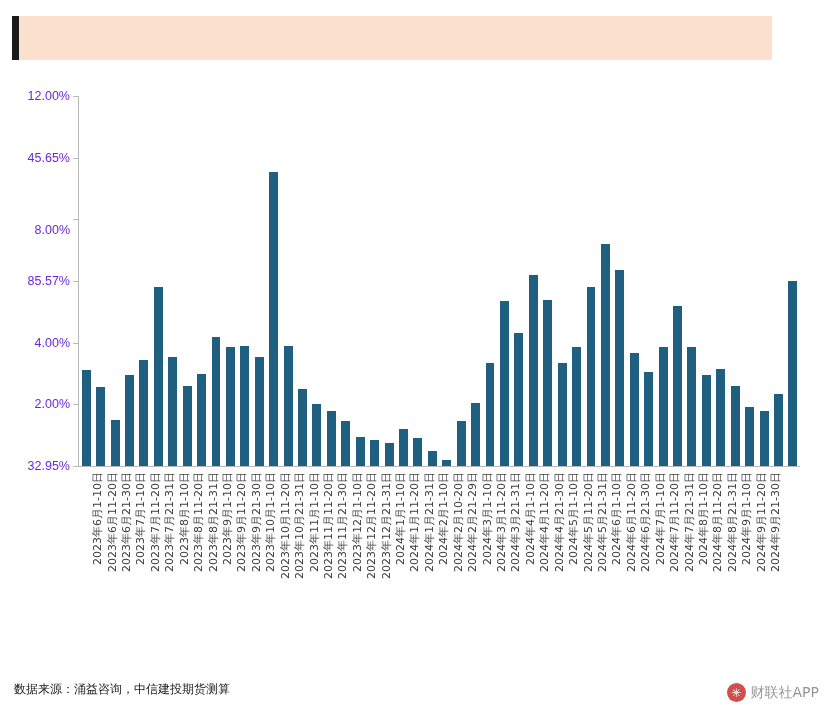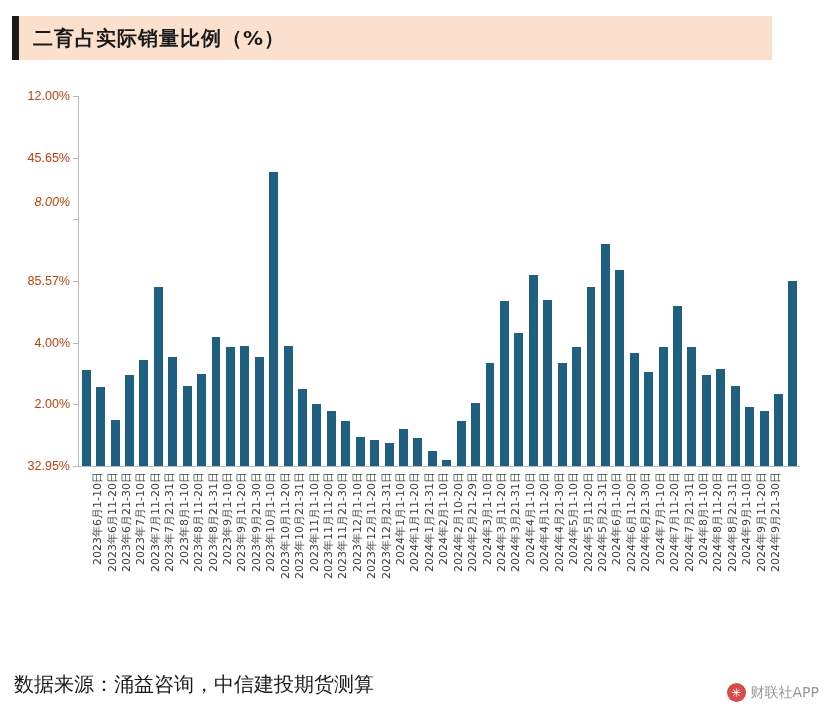--- a/index.html
+++ b/index.html
@@ -71,21 +71,21 @@
     width: 722px;
     height: 1px;
     background: #b9b9b9;
   }
   .y-label {
     position: absolute;
     right: 100%;
     transform: translateY(-50%);
     padding-right: 8px;
     font-size: 12.5px;
-    color: #c2410c;
+    color: #6d28d9;
     white-space: nowrap;
     font-family: "Liberation Sans", sans-serif;
   }
   .tick-mark {
     position: absolute;
     width: 5px;
     height: 1px;
     background: #b9b9b9;
     left: -5px;
   }
@@ -133,21 +133,21 @@
     white-space: nowrap;
     font-family: "DejaVu Sans", "Liberation Sans", sans-serif;
     margin-left: 4px;
   }
 
   
   .source-note {
     position: absolute;
     left: 14px;
     bottom: 22px;
-    font-size: 20px;
+    font-size: 12px;
     color: #1a1a1a;
     font-family: "DejaVu Sans", "Liberation Sans", sans-serif;
   }
   .watermark {
     position: absolute;
     right: 16px;
     bottom: 18px;
     display: flex;
     align-items: center;
     gap: 5px;
@@ -169,38 +169,37 @@
     font-size: 14px;
     color: #8a8a8a;
     font-family: "DejaVu Sans", "Liberation Sans", sans-serif;
   }
 </style>
 </head>
 <body>
 
 <div class="title-bar">
   <div class="title-accent"></div>
-  <div class="title-text">二育占实际销量比例（%）</div>
 </div>
 
 <div class="chart-wrap">
   <div class="y-axis-line"></div>
   <div class="x-axis-line"></div>
   <div class="plot-frame" id="plot-frame">
     <div id="y-ticks">
         <div style="position: absolute; left: 0px; top: 0px; width: 0px; height: 0px;">
           <div class="y-label" style="top: 0px;">12.00%</div>
           <div class="tick-mark" style="top: 0px;"></div>
         </div>
         <div style="position: absolute; left: 0px; top: 0px; width: 0px; height: 0px;">
           <div class="y-label" style="top: 61.6667px;">45.65%</div>
           <div class="tick-mark" style="top: 61.6667px;"></div>
         </div>
         <div style="position: absolute; left: 0px; top: 0px; width: 0px; height: 0px;">
-          <div class="y-label" style="top: 106px; font-style: italic;">8.00%</div>
+          <div class="y-label" style="top: 134px;">8.00%</div>
           <div class="tick-mark" style="top: 123.333px;"></div>
         </div>
         <div style="position: absolute; left: 0px; top: 0px; width: 0px; height: 0px;">
           <div class="y-label" style="top: 185px;">85.57%</div>
           <div class="tick-mark" style="top: 185px;"></div>
         </div>
         <div style="position: absolute; left: 0px; top: 0px; width: 0px; height: 0px;">
           <div class="y-label" style="top: 246.667px; text-align: center;">4.00%</div>
           <div class="tick-mark" style="top: 246.667px;"></div>
         </div>

